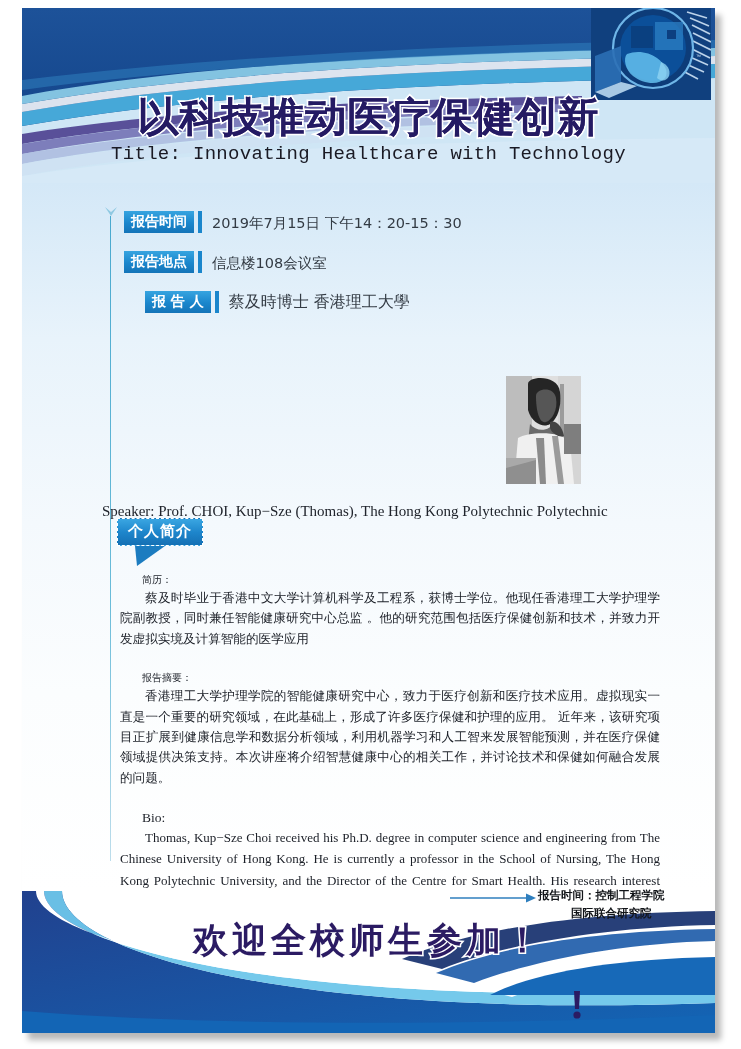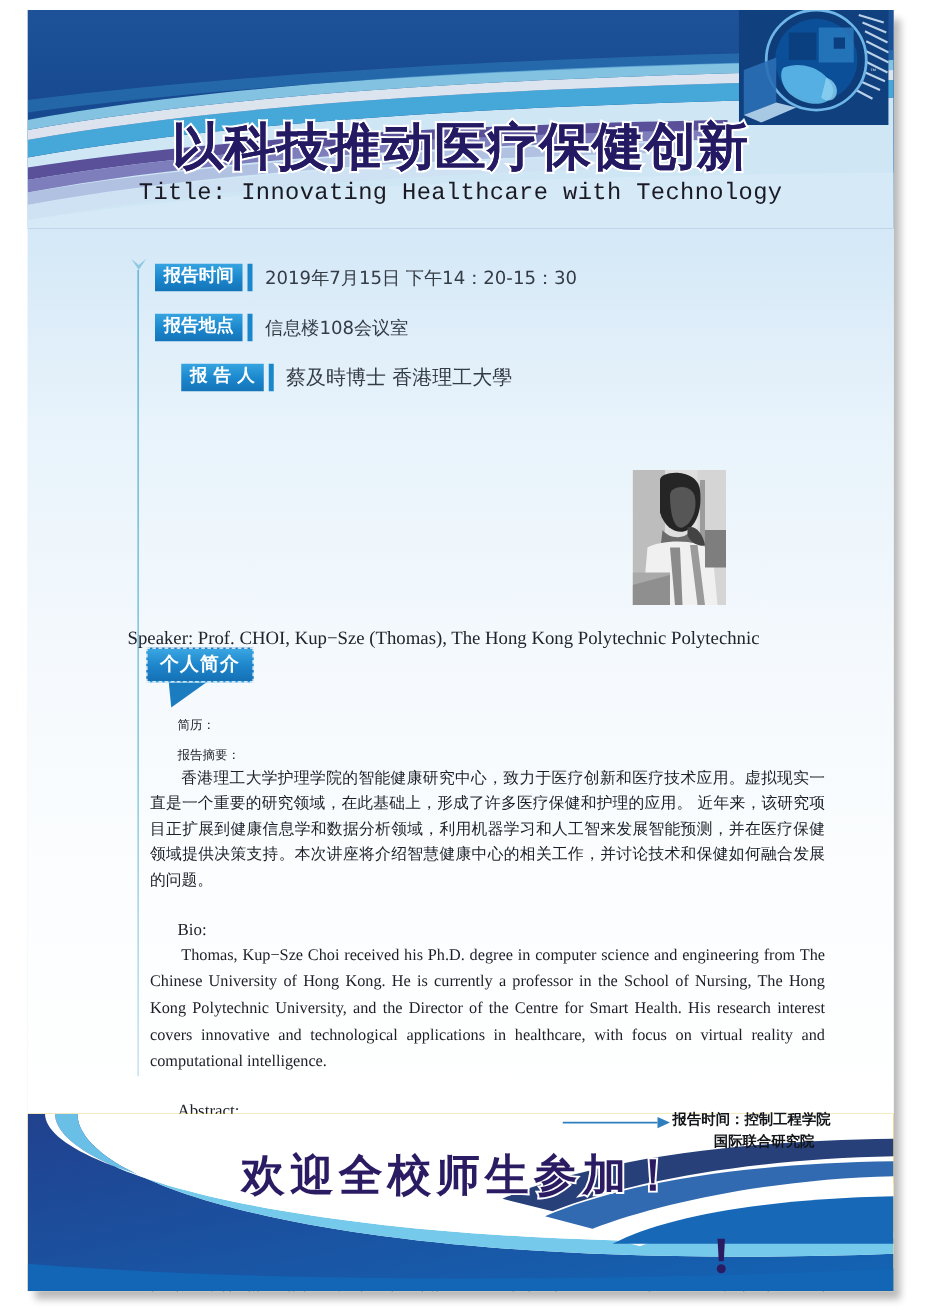--- a/index.html
+++ b/index.html
@@ -32,21 +32,21 @@
 
   
   .body{position:absolute;left:0;top:175px;width:693px;height:708px;
         background:linear-gradient(180deg,#d4e8f7 0%,#e8f3fb 22%,#f4f9fd 48%,#fbfdfe 72%,#ffffff 100%);}
 
   .vrule{position:absolute;left:88px;top:33px;width:1px;height:645px;
          background:linear-gradient(180deg,#49a9cf 0%,#6bbcd9 60%,#bdddeb 100%);}
   .vrule-top{position:absolute;left:81px;top:22px;width:16px;height:16px;z-index:3;}
 
   
-  .inforow{position:absolute;display:flex;align-items:center;}
+  .inforow{position:absolute;display:flex;align-items:flex-end;}
   .badge{background:linear-gradient(180deg,#36a4e0 0%,#1a86cc 55%,#1474b8 100%);
          color:#ffffff;font-family:"DejaVu Sans","Liberation Sans",sans-serif;
          font-size:14px;font-weight:bold;padding:3px 7px 4px 7px;line-height:1.05;white-space:nowrap;}
   .badge-sep{width:4px;height:22px;background:#1a86cc;margin-left:4px;}
   .infoval{margin-left:10px;font-family:"DejaVu Sans","Liberation Sans",sans-serif;
            font-size:14.5px;color:#333b44;white-space:nowrap;}
 
   .photo{position:absolute;left:484px;top:193px;width:75px;height:108px;overflow:hidden;
          filter:grayscale(1) contrast(1.08);}
 
@@ -193,20 +193,21 @@
 
     <div class="bubble">
       <div class="bubble-box">个人简介</div>
       <svg class="bubble-tail" width="34" height="22" viewBox="0 0 34 22">
         <path d="M0,0 L30,0 L2,20 Z" fill="#1c7cc0"></path>
       </svg>
     </div>
 
     <div class="content">
       <div class="ptitle-cn">简历：</div>
+      <p class="para-cn">蔡及时毕业于香港中文大学计算机科学及工程系，获博士学位。他现任香港理工大学护理学院副教授，同时兼任智能健康研究中心总监 。他的研究范围包括医疗保健创新和技术，并致力开发虚拟实境及计算智能的医学应用</p>
       <div class="gap"></div>
       <div class="ptitle-cn">报告摘要：</div>
       <p class="para-cn">香港理工大学护理学院的智能健康研究中心，致力于医疗创新和医疗技术应用。虚拟现实一直是一个重要的研究领域，在此基础上，形成了许多医疗保健和护理的应用。 近年来，该研究项目正扩展到健康信息学和数据分析领域，利用机器学习和人工智来发展智能预测，并在医疗保健领域提供决策支持。本次讲座将介绍智慧健康中心的相关工作，并讨论技术和保健如何融合发展的问题。</p>
       <div class="gap"></div>
       <div class="ptitle">Bio:</div>
       <p class="para-en">Thomas, Kup−Sze Choi received his Ph.D. degree in computer science and engineering from The Chinese University of Hong Kong. He is currently a professor in the School of Nursing, The Hong Kong Polytechnic University, and the Director of the Centre for Smart Health. His research interest covers innovative and technological applications in healthcare, with focus on virtual reality and computational intelligence.</p>
       <div class="gap"></div>
       <div class="ptitle">Abstract:</div>
       <p class="para-en">In the School of Nursing of the Hong Kong Polytechnic University, the Centre for Smart Health is a research centre dedicated to innovations in health care with the application of technology. Virtual reality has been a major research area, where a number of healthcare applications are developed for medicine and nursing. In recent years, the research programme is being extended towards health informatics and data analytics, leveraging machine learning and artificial intelligence to develop predictive intelligence and provide decision support in health care. In this talk, the work of the Centre for Smart Health will be introduced and the issues of developing research merging technology and health care will be discussed.</p>
     </div>

